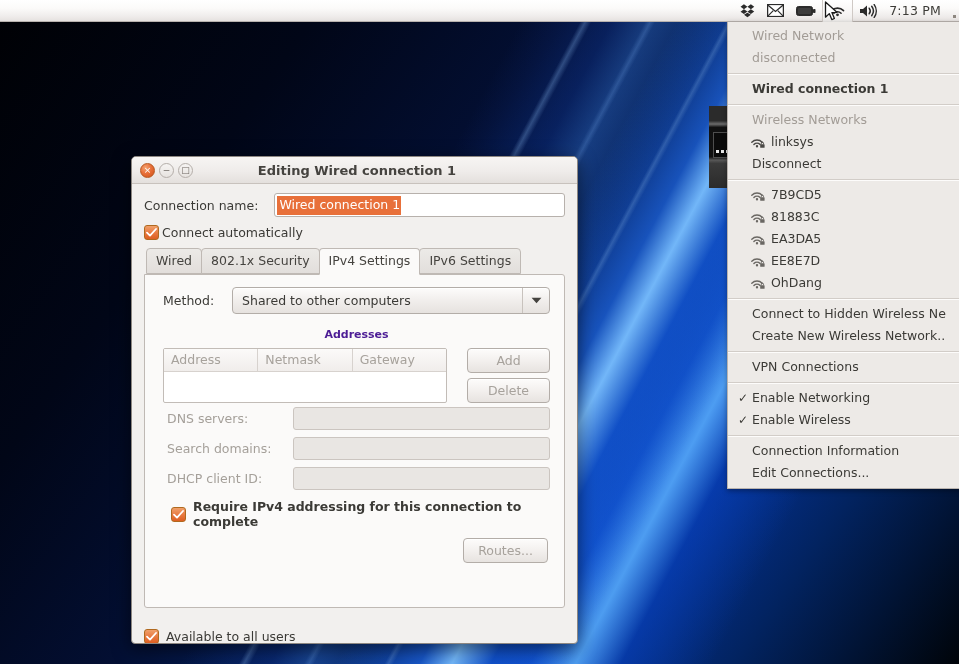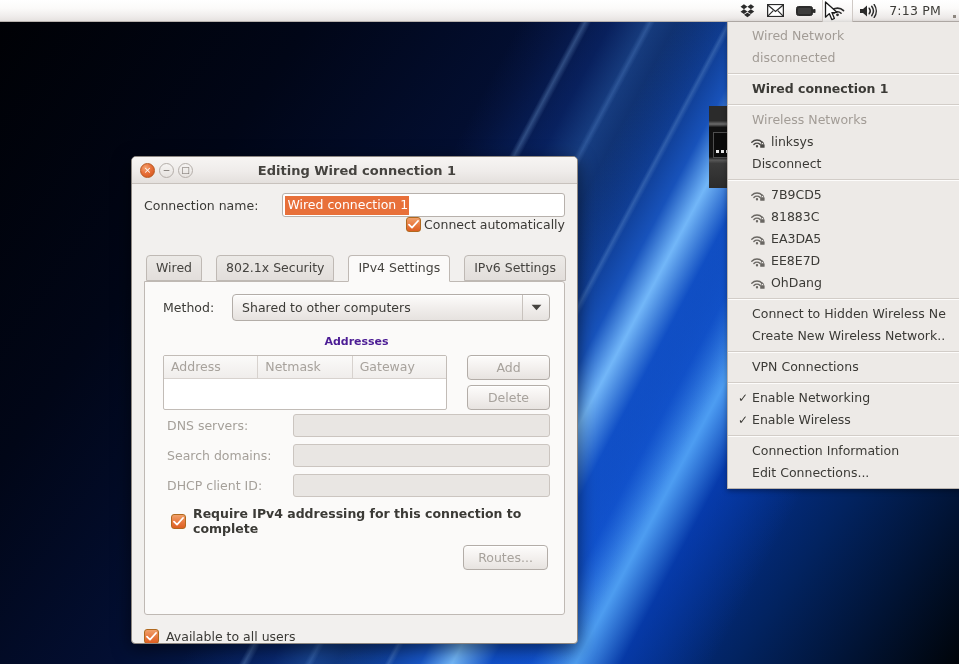--- a/index.html
+++ b/index.html
@@ -210,22 +210,22 @@
   }
 
   #dialog-body {
     padding: 9px 12px 0 12px;
     box-sizing: border-box;
   }
 
   .row-name {
     display: flex;
     align-items: center;
-    gap: 24px;
-    margin-bottom: 0;
+    gap: 16px;
+    margin-bottom: 8px;
   }
   .lbl { font-size: 12.5px; color: #3b3a36; }
   .lbl.dim { color: #a5a09a; }
 
   #name-input {
     flex: 1;
     height: 24px;
     background: #ffffff;
     border: 1px solid #b7b1ac;
     border-radius: 3px;
@@ -253,32 +253,30 @@
     align-items: center;
     justify-content: center;
     flex: 0 0 15px;
     box-sizing: border-box;
   }
   .chk svg { display: block; }
   .row-chk {
     display: flex;
     align-items: center;
     gap: 3px;
-    margin-bottom: 23px;
-    justify-content: flex-end;
+    margin-bottom: 8px;
   }
 
   
   #tabs {
     display: flex;
     align-items: flex-end;
     padding-left: 2px;
     position: relative;
     z-index: 2;
-    justify-content: space-between;
   }
   .tab {
     font-size: 12.5px;
     color: #45433f;
     padding: 4px 9px 5px 9px;
     background: linear-gradient(180deg, #eceae7 0%, #e2dedb 100%);
     border: 1px solid #bfb9b4;
     border-bottom: 1px solid #bfb9b4;
     border-radius: 4px 4px 0 0;
     margin-right: -1px;

